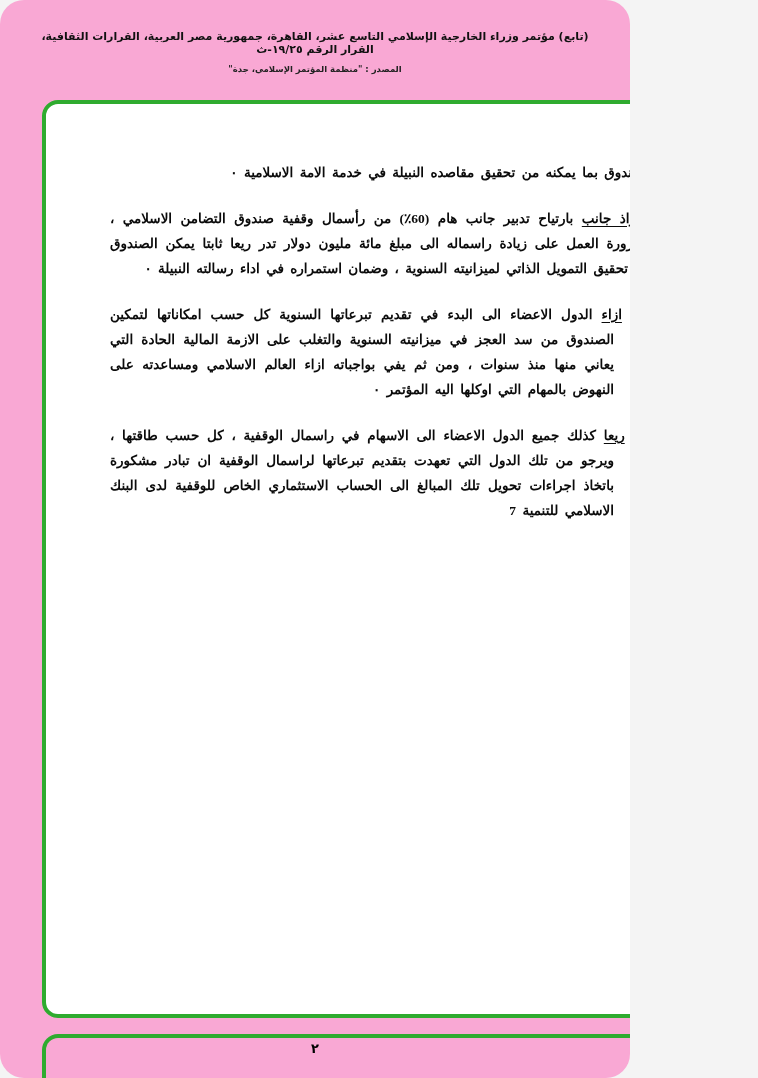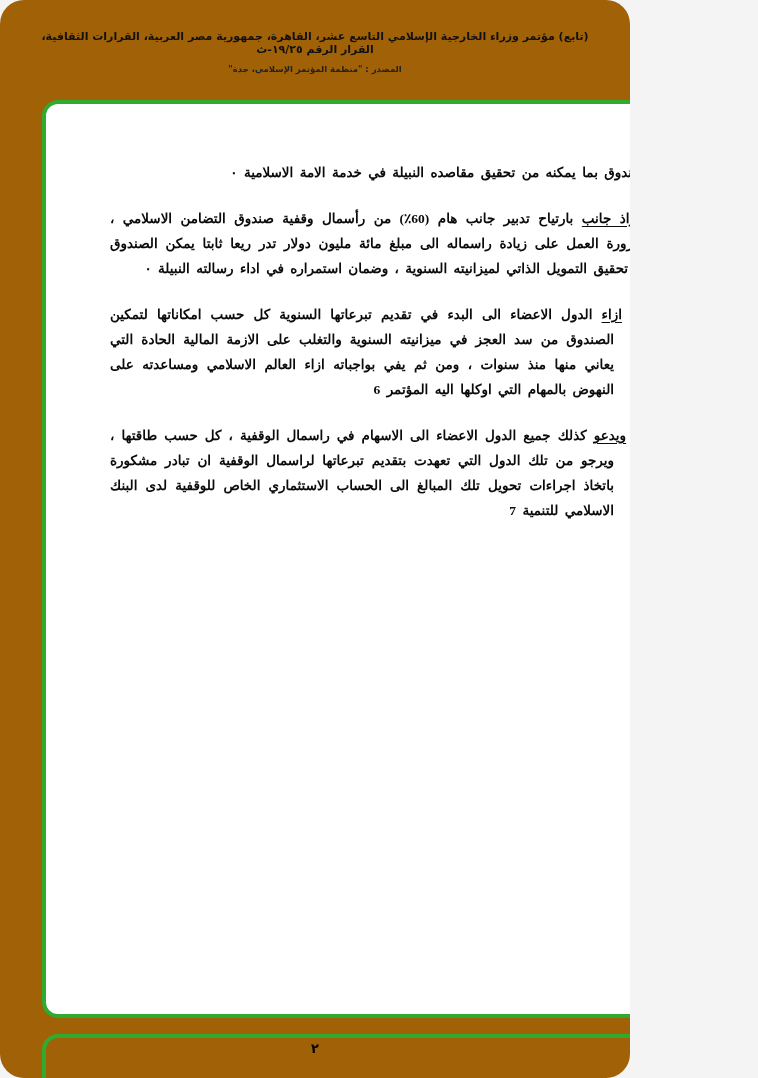--- a/index.html
+++ b/index.html
@@ -4,21 +4,21 @@
 <style>
   html, body { margin: 0; padding: 0; }
   body {
     width: 758px; height: 1078px;
     background: #f4f4f4;
     font-family: "DejaVu Sans", sans-serif;
   }
   .page {
     position: relative;
     width: 630px; height: 1078px;
-    background: #a16207;
+    background: #f9a8d4;
     overflow: hidden;
     border-radius: 24px;
   }
   .header {
     position: absolute;
     top: 30px; left: 0; width: 100%;
     text-align: center;
     direction: rtl;
     color: #111;
   }
@@ -99,23 +99,23 @@
   <div class="frame">
     <div class="content">
 
       <p class="para">الصندوق بما يمكنه من تحقيق مقاصده النبيلة في خدمة الامة الاسلامية ٠</p>
 
 
       <p class="para indent"><span class="u">واذ جانب</span><span> بارتياح تدبير جانب هام (60٪) من رأسمال وقفية صندوق التضامن الاسلامي ، وضرورة العمل على زيادة راسماله الى مبلغ مائة مليون دولار تدر ريعا ثابتا يمكن الصندوق من تحقيق التمويل الذاتي لميزانيته السنوية ، وضمان استمراره في اداء رسالته النبيلة ٠</span></p>
 
 
 
-      <p class="item"><span class="marker">٢ -</span> <span class="u">ازاء</span><span> الدول الاعضاء الى البدء في تقديم تبرعاتها السنوية كل حسب امكاناتها لتمكين الصندوق من سد العجز في ميزانيته السنوية والتغلب على الازمة المالية الحادة التي يعاني منها منذ سنوات ، ومن ثم يفي بواجباته ازاء العالم الاسلامي ومساعدته على النهوض بالمهام التي اوكلها اليه المؤتمر 6</span></p>
+      <p class="item"><span class="marker">٢ -</span> <span class="u">ازاء</span><span> الدول الاعضاء الى البدء في تقديم تبرعاتها السنوية كل حسب امكاناتها لتمكين الصندوق من سد العجز في ميزانيته السنوية والتغلب على الازمة المالية الحادة التي يعاني منها منذ سنوات ، ومن ثم يفي بواجباته ازاء العالم الاسلامي ومساعدته على النهوض بالمهام التي اوكلها اليه المؤتمر ٠</span></p>
 
-      <p class="item"><span class="marker">٣ -</span> <span class="u">ويدعو</span><span> كذلك جميع الدول الاعضاء الى الاسهام في راسمال الوقفية ، كل حسب طاقتها ، ويرجو من تلك الدول التي تعهدت بتقديم تبرعاتها لراسمال الوقفية ان تبادر مشكورة باتخاذ اجراءات تحويل تلك المبالغ الى الحساب الاستثماري الخاص للوقفية لدى البنك الاسلامي للتنمية 7</span></p>
+      <p class="item"><span class="marker">٣ -</span> <span class="u">ريعا</span><span> كذلك جميع الدول الاعضاء الى الاسهام في راسمال الوقفية ، كل حسب طاقتها ، ويرجو من تلك الدول التي تعهدت بتقديم تبرعاتها لراسمال الوقفية ان تبادر مشكورة باتخاذ اجراءات تحويل تلك المبالغ الى الحساب الاستثماري الخاص للوقفية لدى البنك الاسلامي للتنمية 7</span></p>
 
     </div>
   </div>
 
   <div class="frame2"></div>
 
   <div class="pagenum">٢</div>
 
 </div>
 

